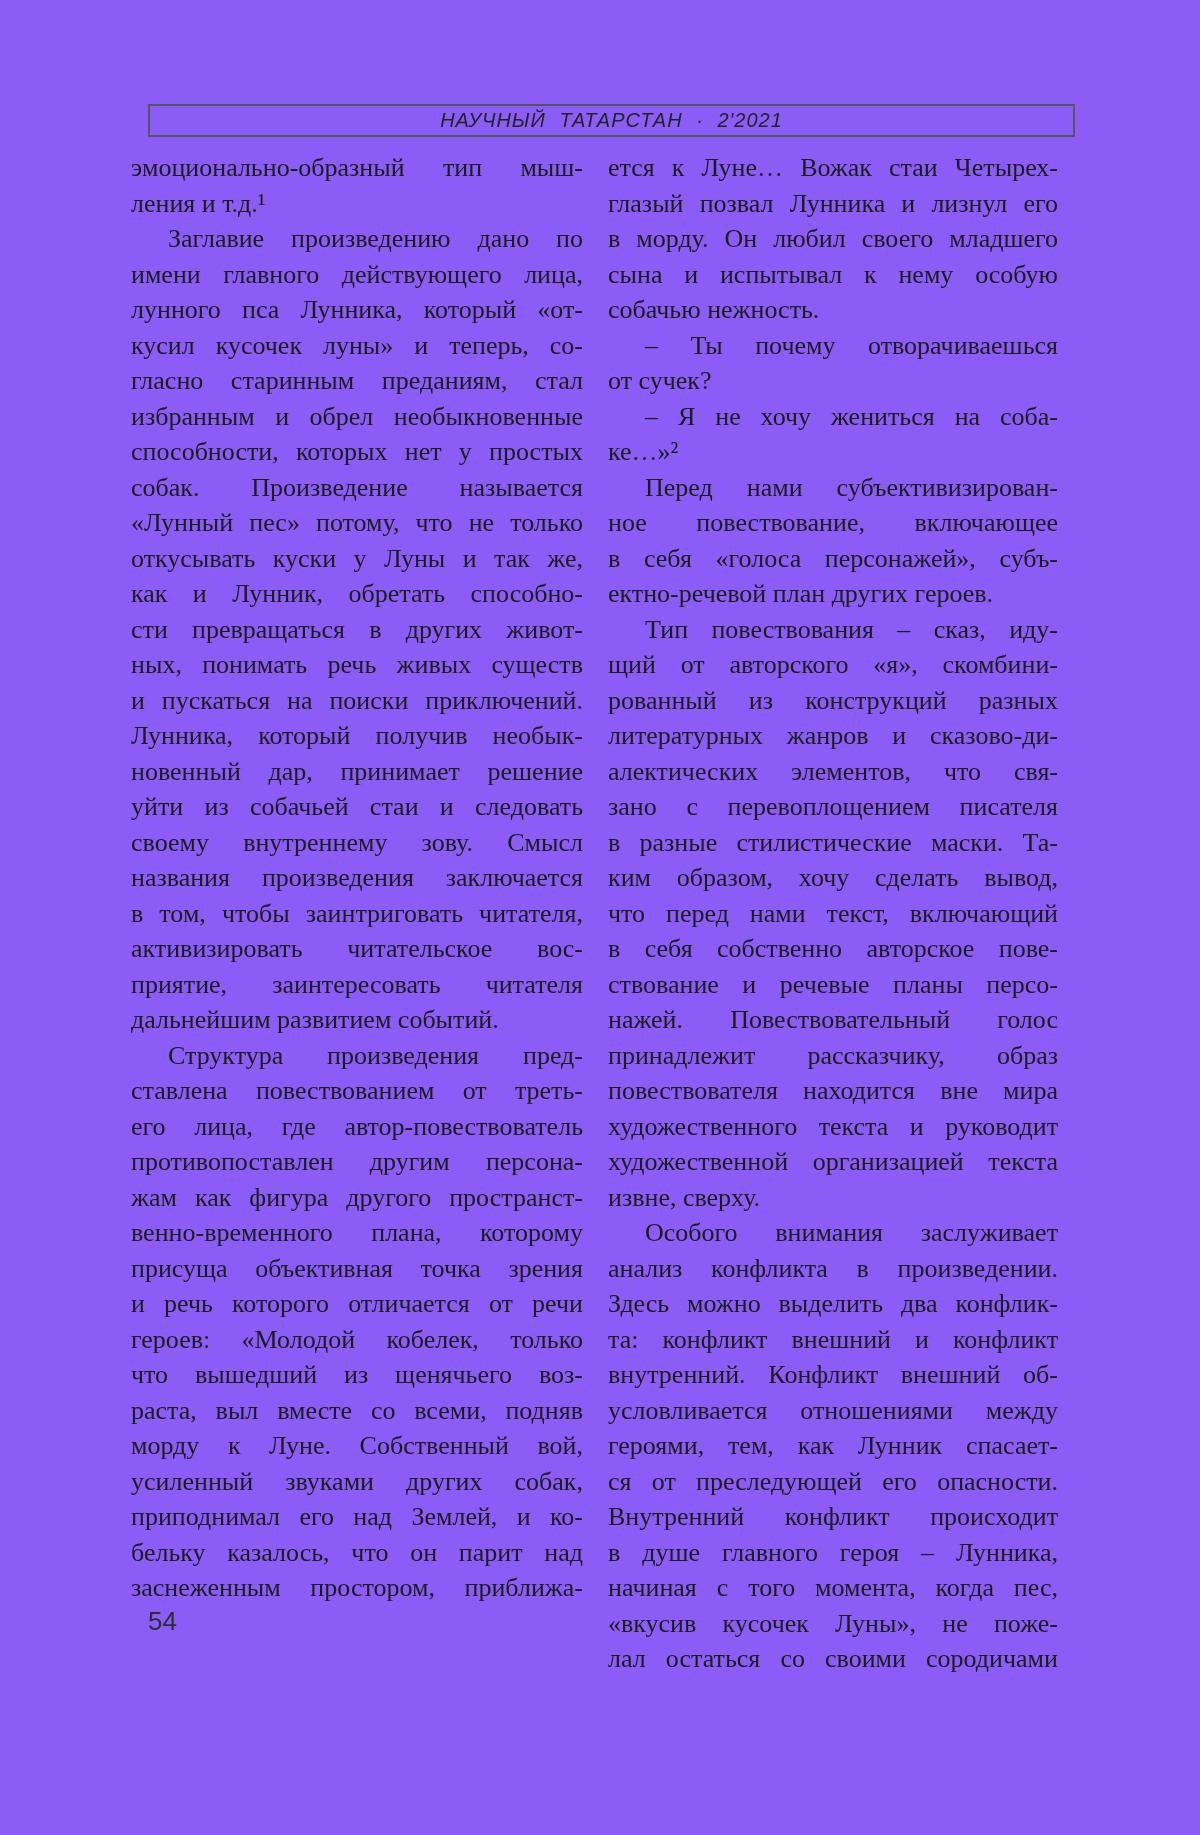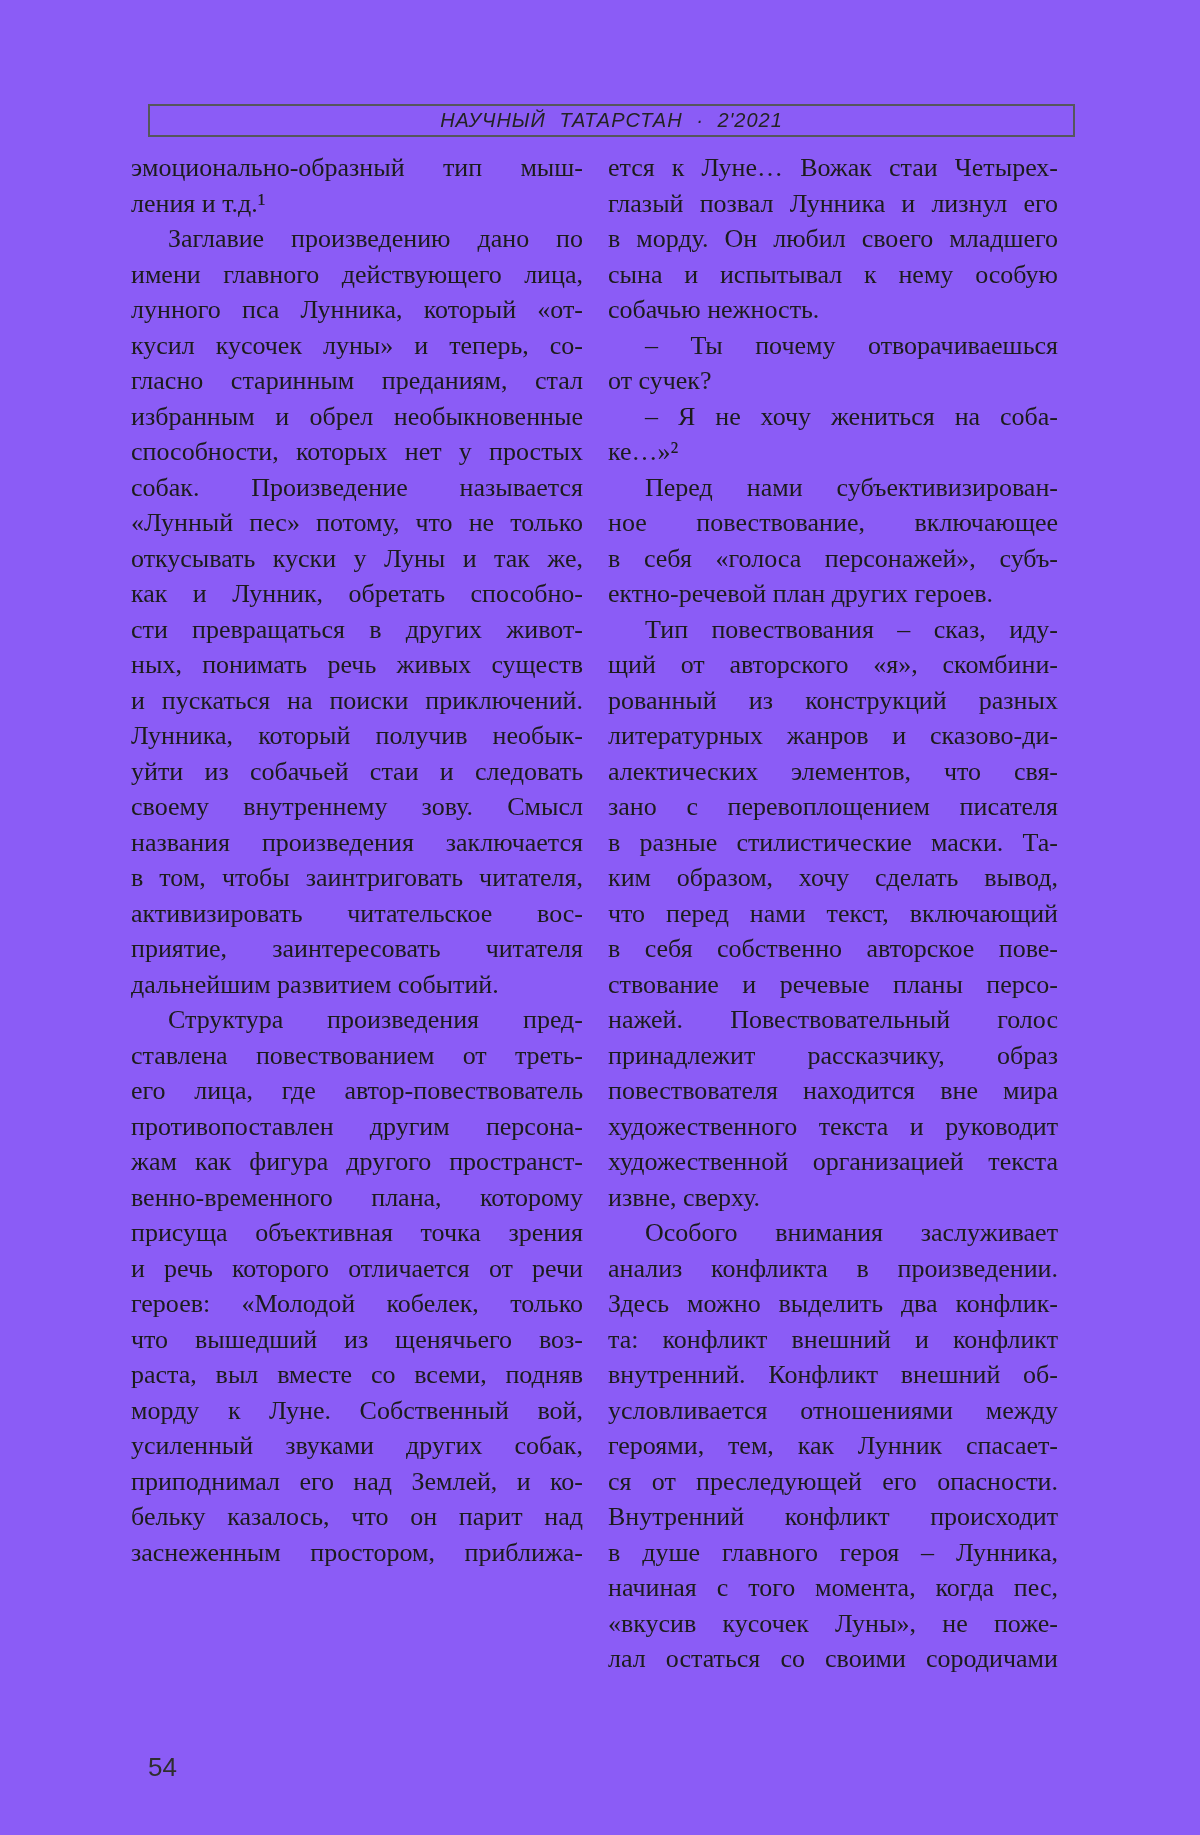--- a/index.html
+++ b/index.html
@@ -60,21 +60,21 @@
   }
   .line.indent {
     padding-left: 37px;
   }
   .line.para-end {
     text-align-last: left;
   }
   .page-number {
     position: absolute;
     left: 148px;
-    top: 1752px;
+    top: 1606px;
     font-family: "Liberation Sans", sans-serif;
     font-size: 26px;
     color: #2e2e2e;
   }
 </style>
 </head>
 <body>
 
 <div class="page">
 
@@ -94,20 +94,21 @@
         <div class="line">избранным и обрел необыкновенные</div>
         <div class="line">способности, которых нет у простых</div>
         <div class="line">собак. Произведение называется</div>
         <div class="line">«Лунный пес» потому, что не только</div>
         <div class="line">откусывать куски у Луны и так же,</div>
         <div class="line">как и Лунник, обретать способно-</div>
         <div class="line">сти превращаться в других живот-</div>
         <div class="line">ных, понимать речь живых существ</div>
         <div class="line">и пускаться на поиски приключений.</div>
         <div class="line">Лунника, который получив необык-</div>
+        <div class="line">новенный дар, принимает решение</div>
         <div class="line">уйти из собачьей стаи и следовать</div>
         <div class="line">своему внутреннему зову. Смысл</div>
         <div class="line">названия произведения заключается</div>
         <div class="line">в том, чтобы заинтриговать читателя,</div>
         <div class="line">активизировать читательское вос-</div>
         <div class="line">приятие, заинтересовать читателя</div>
         <div class="line para-end">дальнейшим развитием событий.</div>
         <div class="line indent">Структура произведения пред-</div>
         <div class="line">ставлена повествованием от треть-</div>
         <div class="line">его лица, где автор-повествователь</div>

